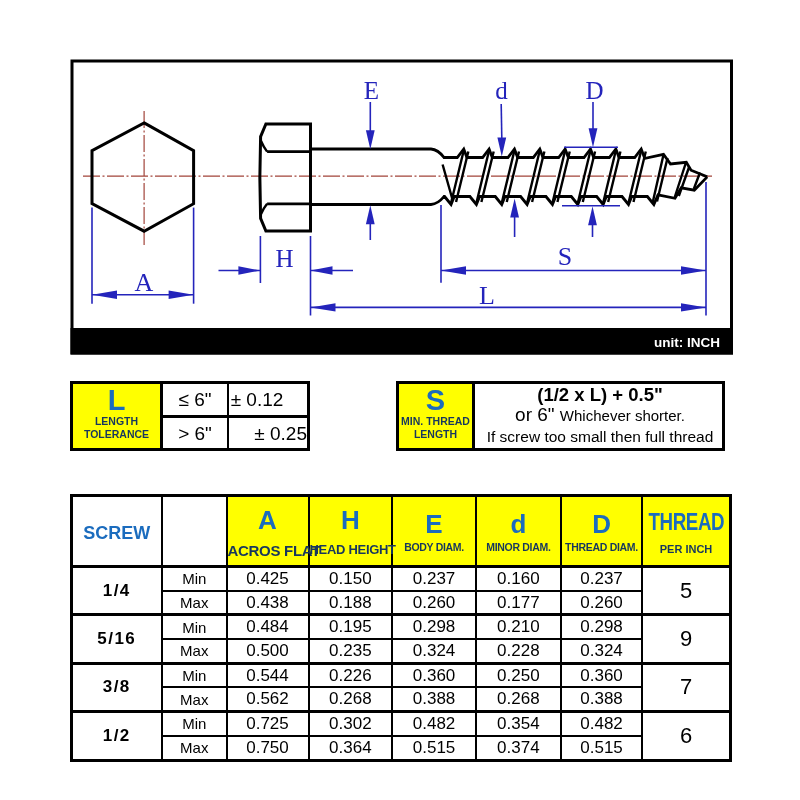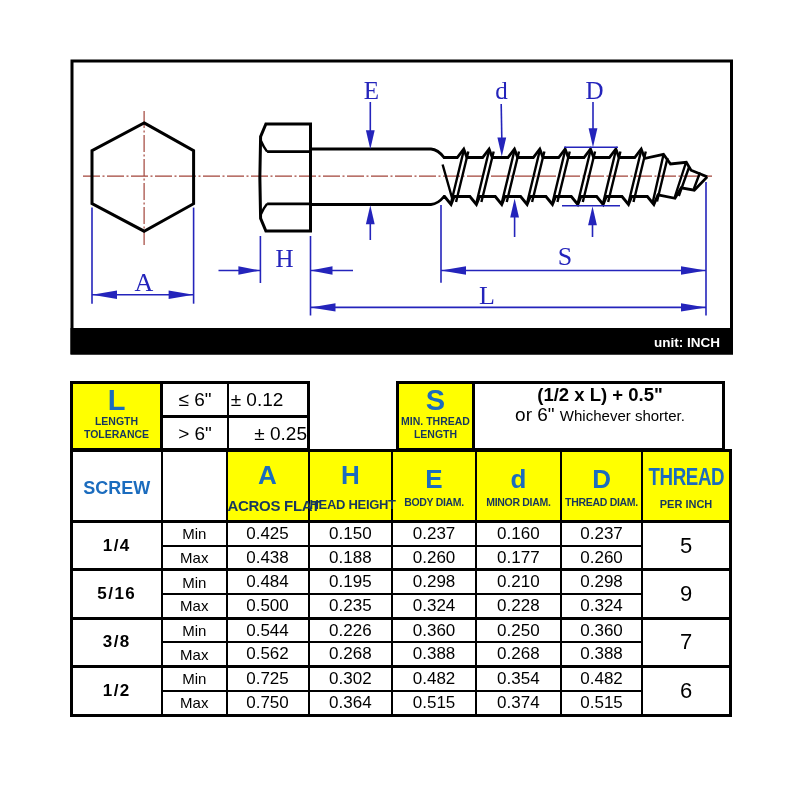--- a/index.html
+++ b/index.html
@@ -81,24 +81,25 @@
 </div>
 
 <div style="position:absolute;left:396px;top:381px;width:329px;height:70px;border:3px solid #000;box-sizing:border-box;background:#fff">
   <div style="position:absolute;left:0;top:0;width:76px;height:64px;background:#ffff00;border-right:3px solid #000;box-sizing:border-box;text-align:center">
     <div style="font-size:29px;font-weight:bold;color:#1b6cbe;line-height:30px;margin-top:1px">S</div>
     <div style="font-size:10.5px;font-weight:bold;color:#17375e;line-height:13px">MIN. THREAD<br>LENGTH</div>
   </div>
   <div style="position:absolute;left:79px;top:0;width:244px;text-align:center;color:#000">
     <div style="font-size:18.5px;font-weight:bold;line-height:20px;margin-top:1px">(1/2 x L) + 0.5"</div>
     <div style="font-size:15px;line-height:20.5px"><span style="font-size:19px">or 6" </span>Whichever shorter.</div>
+    <div style="font-size:15.5px;line-height:20px">If screw too small then full thread</div>
   </div>
 </div>
 
-<table style="position:absolute;left:69.5px;top:449px;width:662.4px;border-collapse:collapse;table-layout:fixed;border:3px solid #000;font-family:'Liberation Sans',sans-serif">
+<table style="position:absolute;left:69.5px;top:494px;width:662.4px;border-collapse:collapse;table-layout:fixed;border:3px solid #000;font-family:'Liberation Sans',sans-serif">
 <colgroup>
       <col style="width:91px">
       <col style="width:64.5px">
       <col style="width:82px">
       <col style="width:83.7px">
       <col style="width:83.7px">
       <col style="width:85px">
       <col style="width:81.3px">
       <col style="width:88.2px">
     </colgroup>

